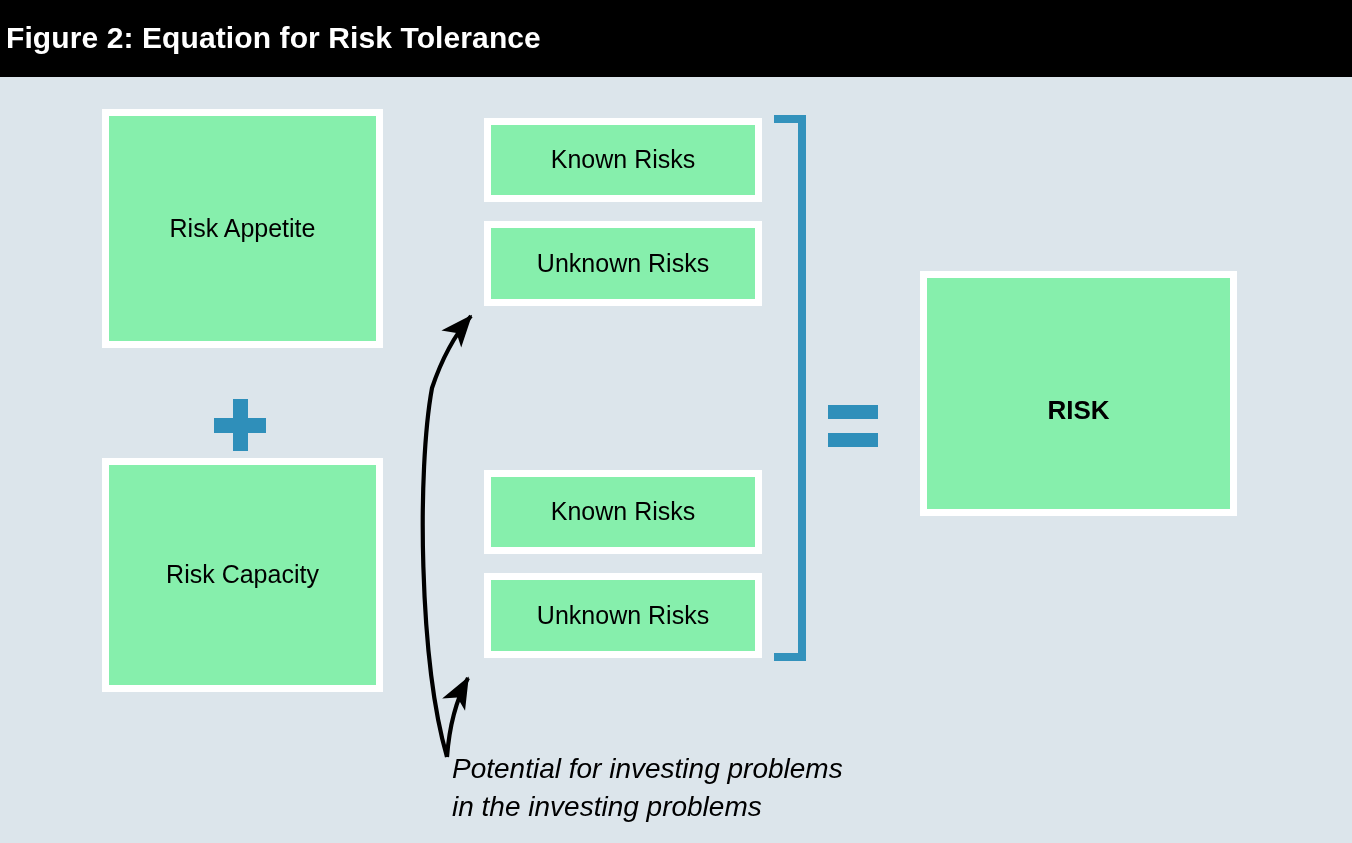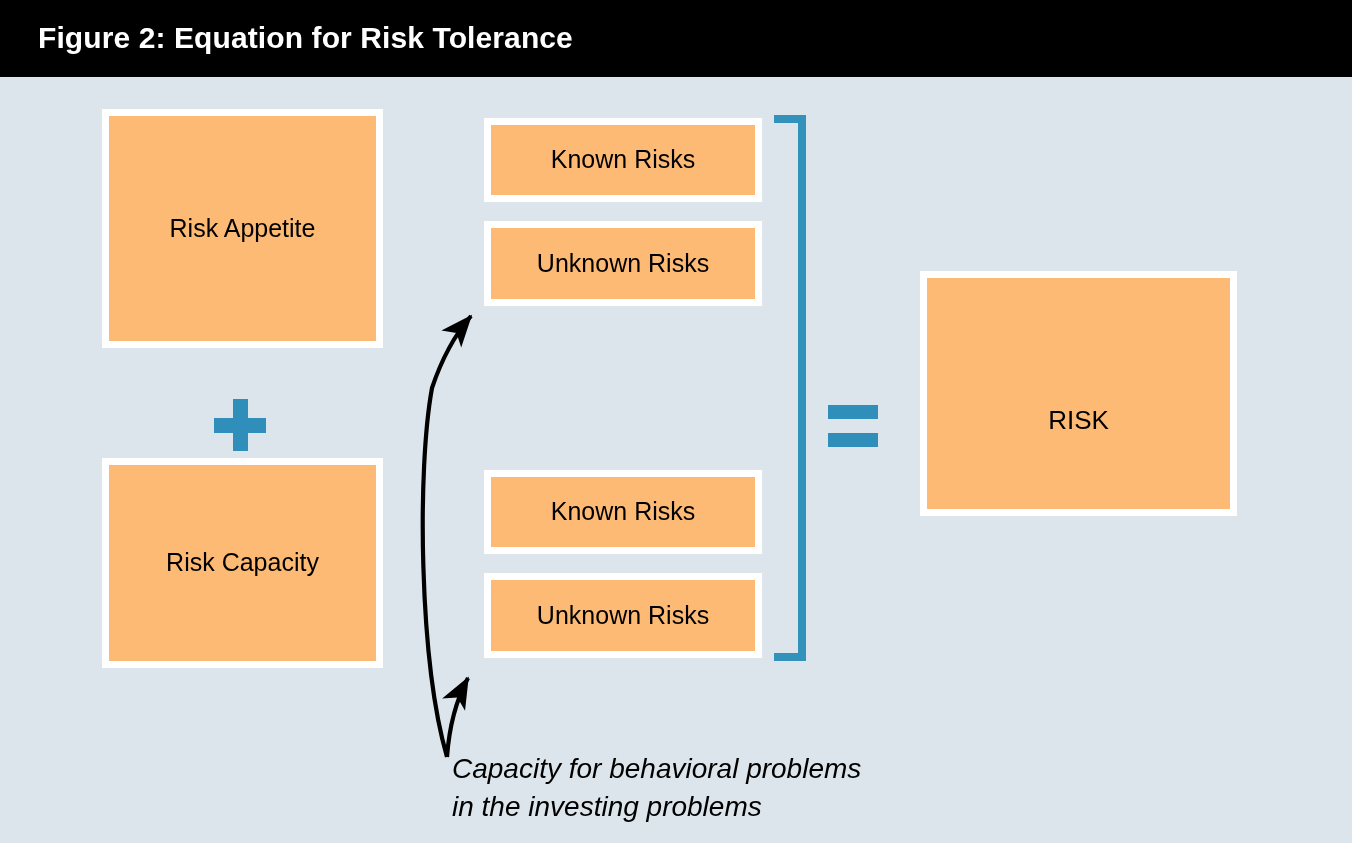--- a/index.html
+++ b/index.html
@@ -20,32 +20,32 @@
   #header-band {
     position: absolute;
     left: 0;
     top: 0;
     width: 1352px;
     height: 77px;
     background: #000000;
   }
   #figure-title {
     position: absolute;
-    left: 38px;
+    left: 6px;
     top: 21px;
     font-size: 30px;
     font-weight: bold;
     color: #ffffff;
     letter-spacing: 0.1px;
     white-space: nowrap;
   }
   
   .gold-box {
     position: absolute;
-    background: #fdba74;
+    background: #86efac;
     border: 7px solid #ffffff;
     box-sizing: border-box;
     display: flex;
     align-items: center;
     justify-content: center;
     text-align: center;
     color: #000000;
     line-height: 1.18;
   }
   .gold-box .box-label {
@@ -57,21 +57,21 @@
     left: 102px;
     top: 109px;
     width: 281px;
     height: 239px;
     font-size: 25px;
   }
   #box-risk-capacity {
     left: 102px;
     top: 458px;
     width: 281px;
-    height: 210px;
+    height: 234px;
     font-size: 25px;
   }
   
   #box-known-risks-top {
     left: 484px;
     top: 118px;
     width: 278px;
     height: 84px;
     font-size: 25px;
   }
@@ -99,21 +99,22 @@
   
   #box-risk-tolerance {
     left: 920px;
     top: 271px;
     width: 317px;
     height: 245px;
     font-size: 26px;
   }
   #box-risk-tolerance .box-label {
     position: relative;
-    top: 27px;
+    top: 17px;
+    font-weight: bold;
   }
   
   #plus-sign {
     position: absolute;
     left: 214px;
     top: 399px;
     width: 52px;
     height: 52px;
   }
   #plus-sign .bar-h {
@@ -255,17 +256,17 @@
         <path d="M0,0 L7.6,3.1 L0,6.2 L1.9,3.1 Z" fill="#000000"></path>
       </marker>
     </defs>
 
     <path d="M447,757 C 419,660 417,470 432,388 C 444,352 459,330 471,316" fill="none" stroke="#000000" stroke-width="4.2" marker-end="url(#arrowhead)"></path>
 
     <path d="M447,757 C 449,730 455,702 468,678" fill="none" stroke="#000000" stroke-width="4.2" marker-end="url(#arrowhead)"></path>
   </svg>
 
   <div id="caption">
-    <div>Capacity for behavioral problems</div>
+    <div>Potential for investing problems</div>
     <div>in the investing problems</div>
   </div>
 
 </div>
 
 </body></html>

